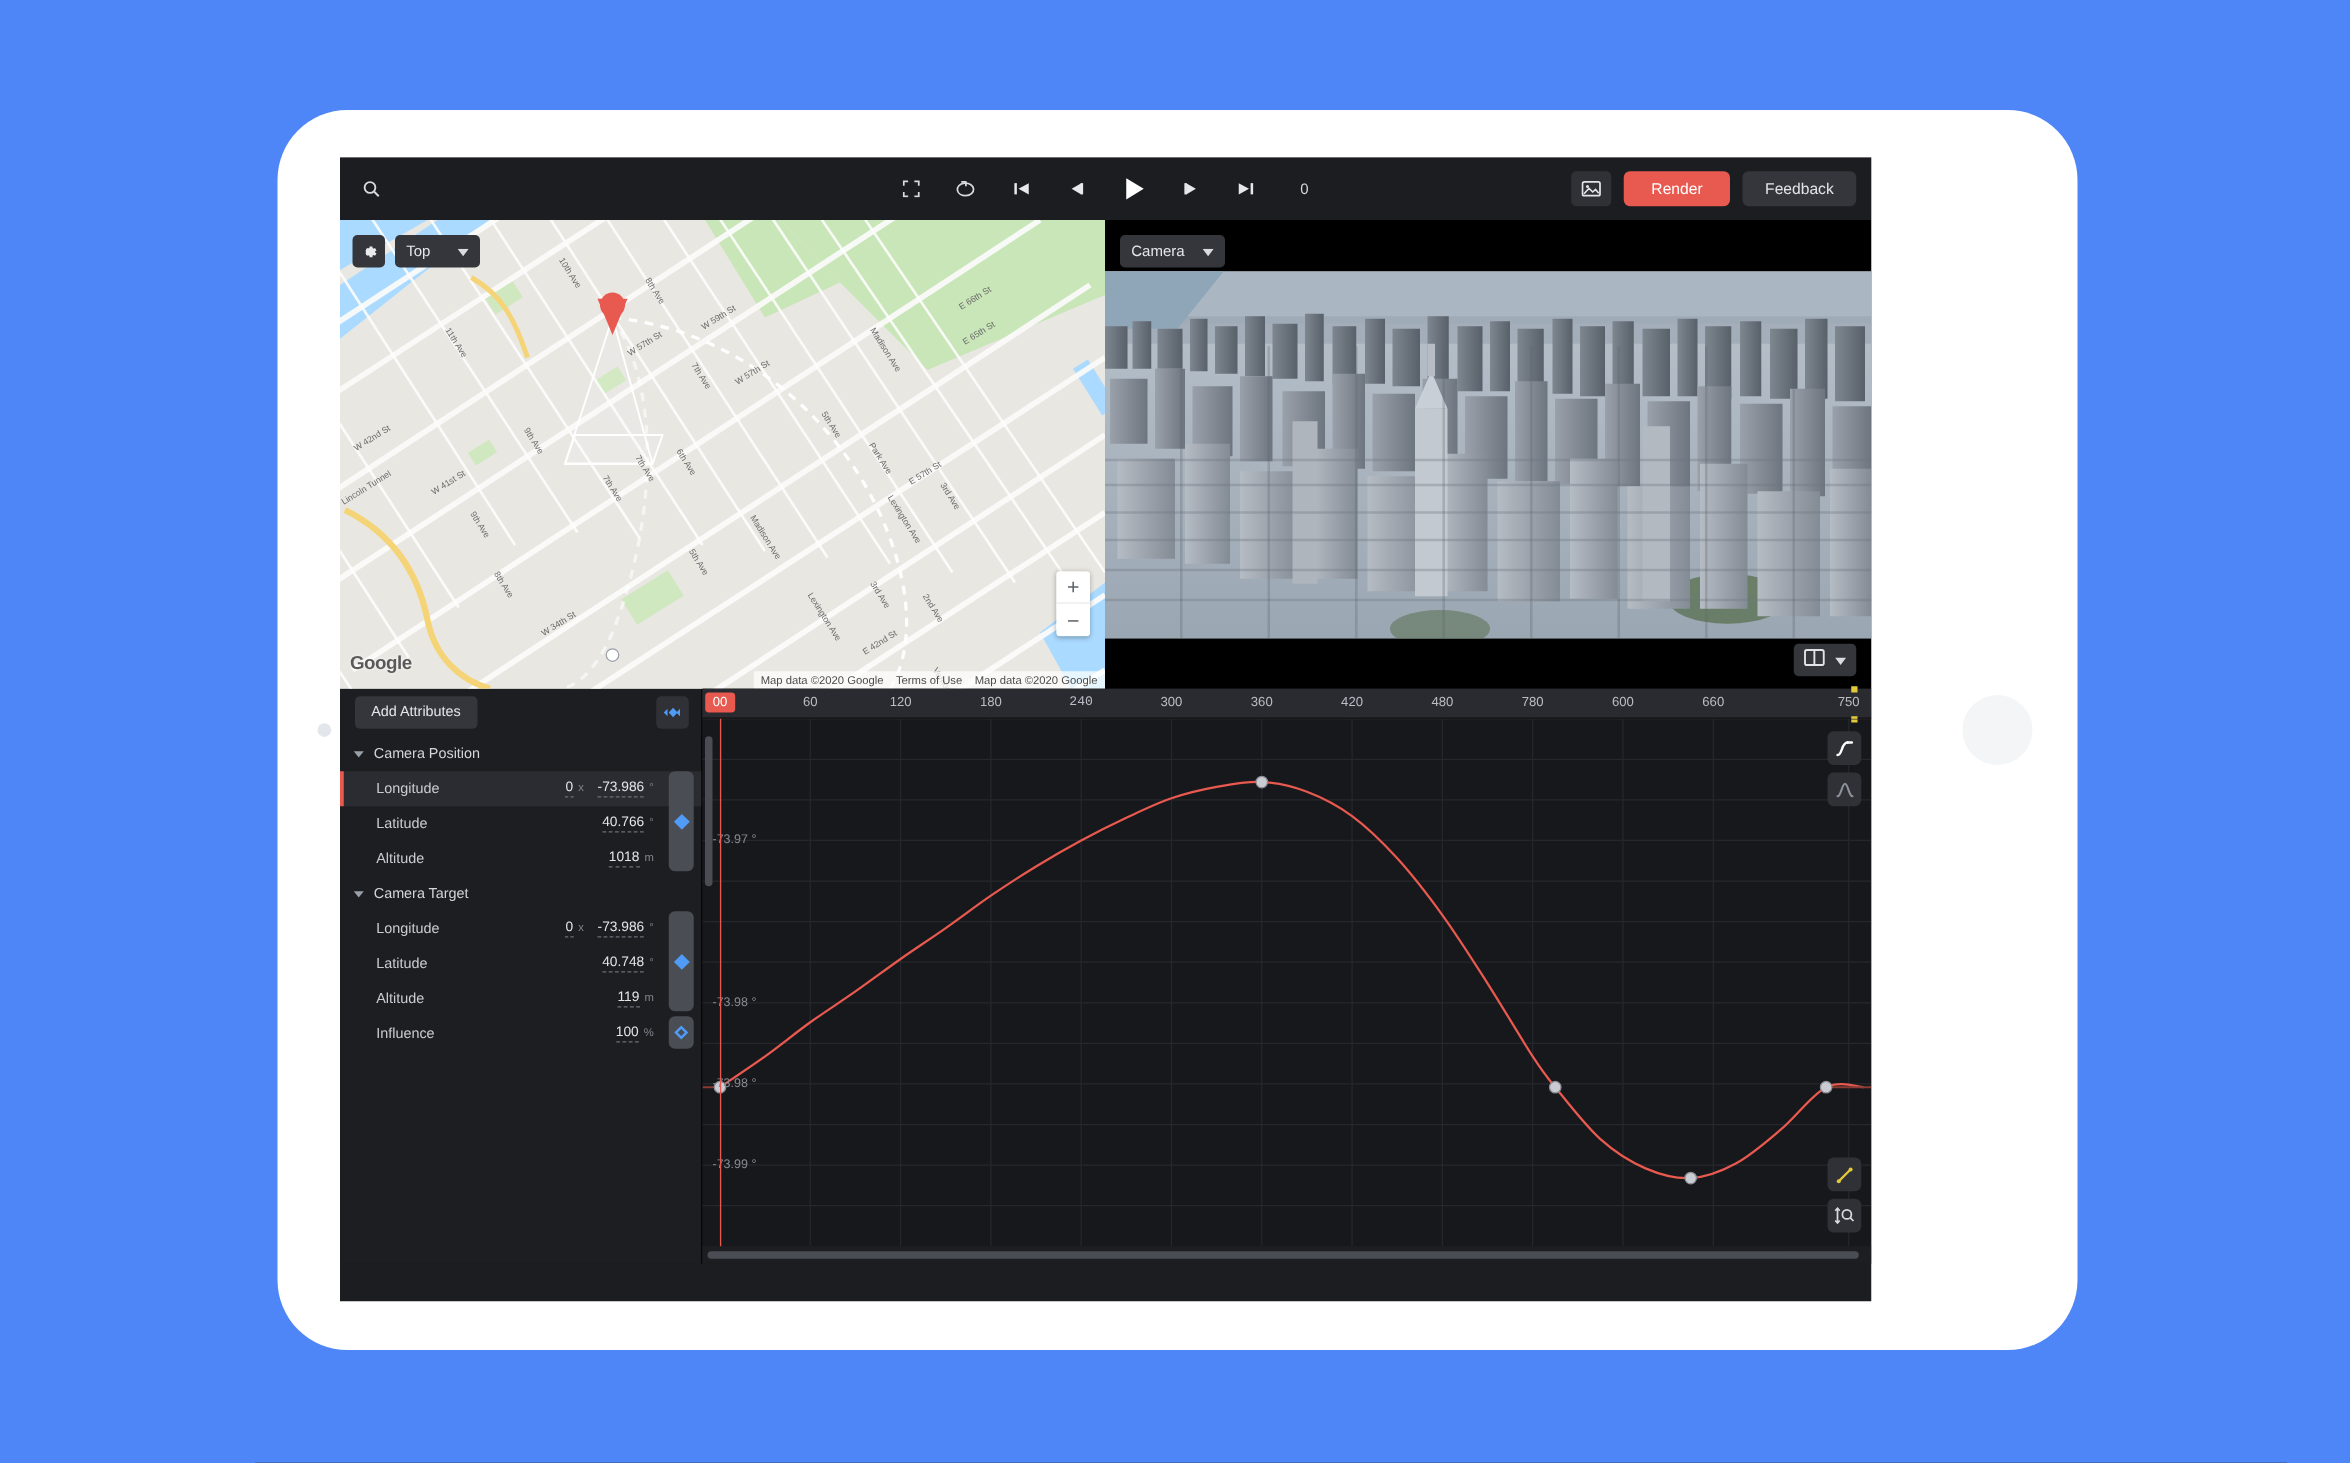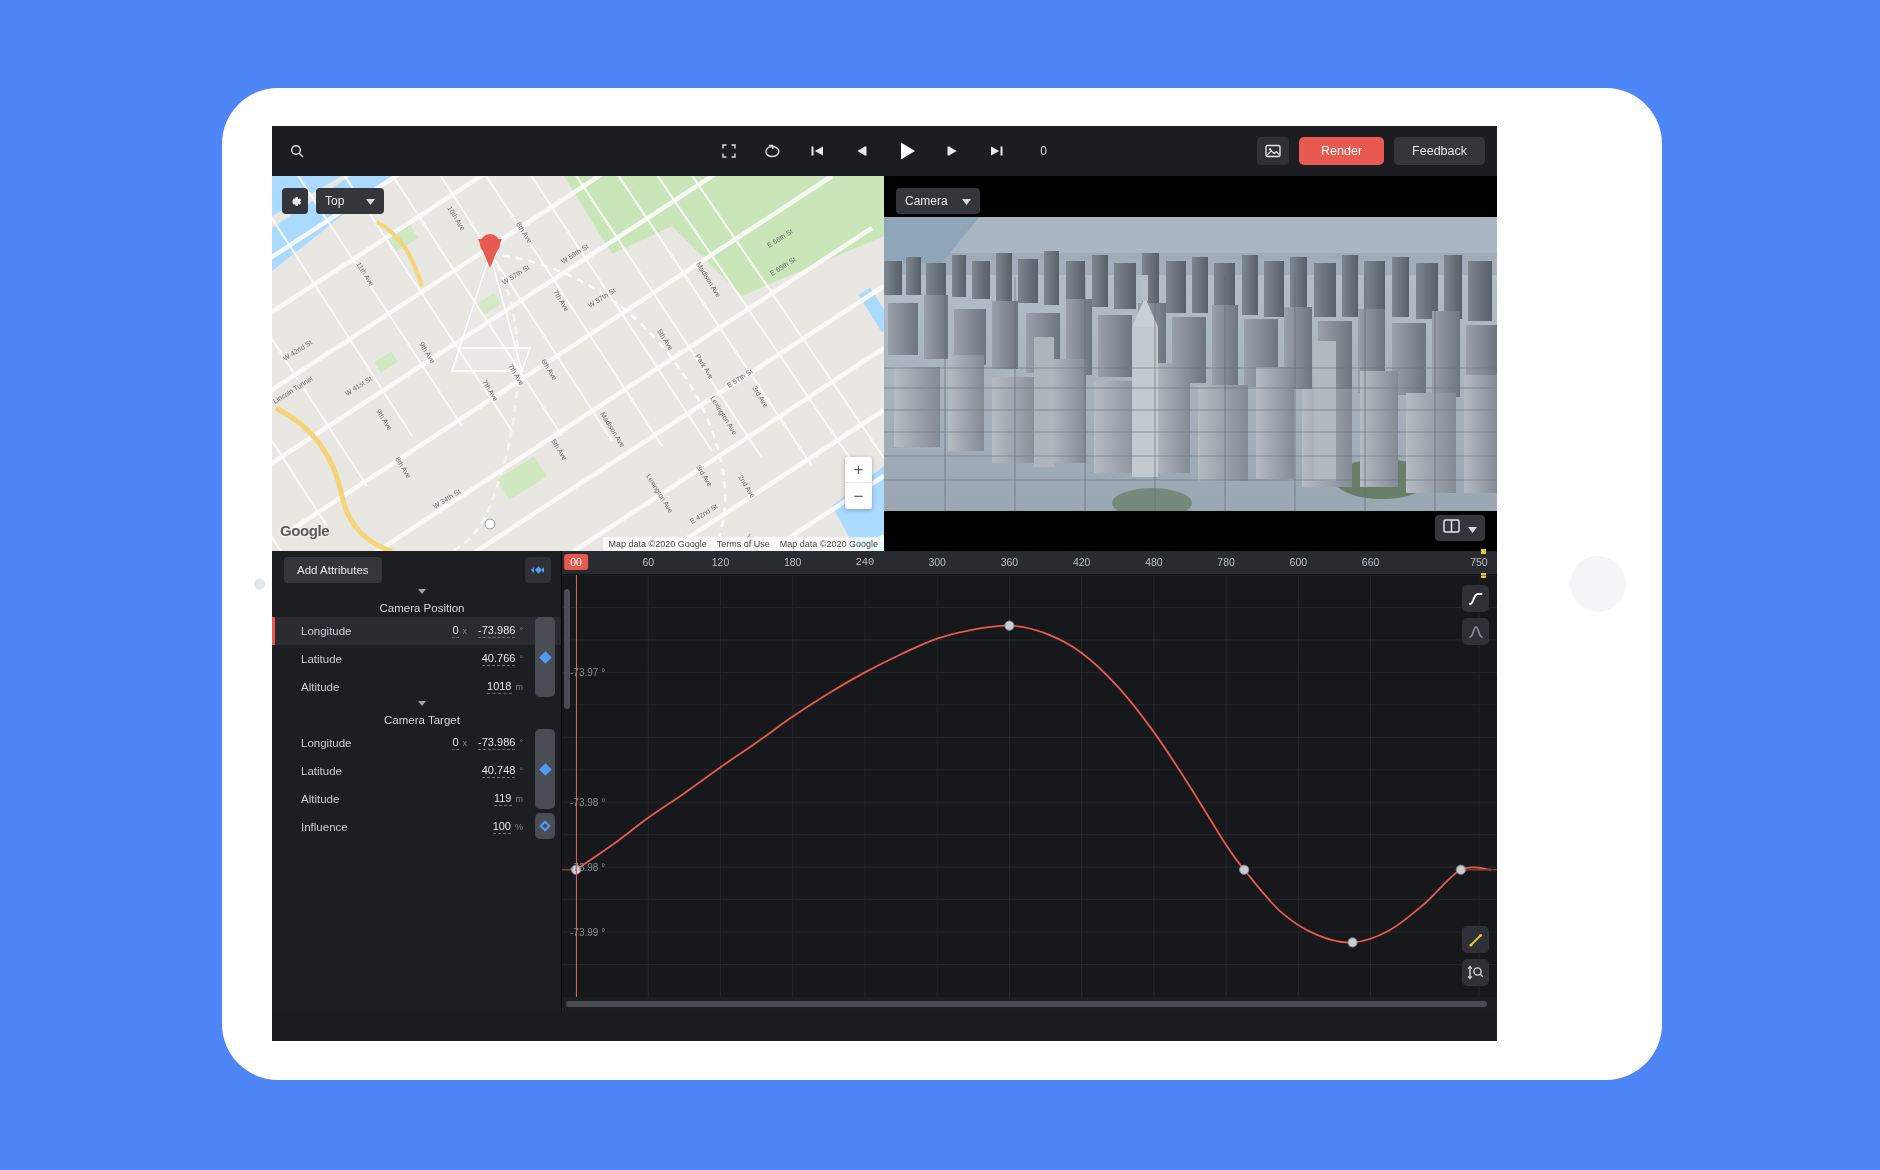--- a/index.html
+++ b/index.html
@@ -189,21 +189,21 @@
     padding: 7px 13px;
   }
   #keyall-btn {
     width: 26px; height: 26px; border-radius: 4px;
     background: #303136;
     display: flex; align-items: center; justify-content: center;
   }
   .group-head {
     height: 28px; display: flex; align-items: center;
     gap: 8px; padding-left: 11px;
-    color: #d2d5da; font-size: 11.5px; flex-direction: column;
+    color: #d2d5da; font-size: 11.5px;
   }
   .caret { width: 0; height: 0;
     border-left: 4px solid transparent;
     border-right: 4px solid transparent;
     border-top: 5px solid #9aa0a8;
   }
   .attr-rows { position: relative; }
   .attr-row {
     height: 28px; display: flex; align-items: center;
     padding-left: 29px; padding-right: 38px;

